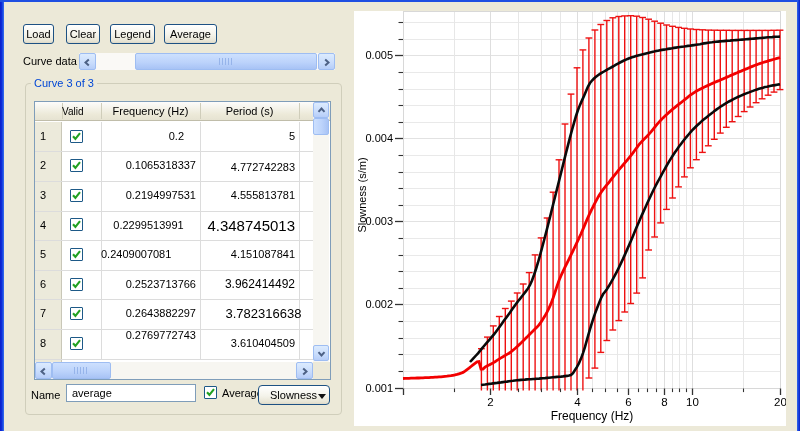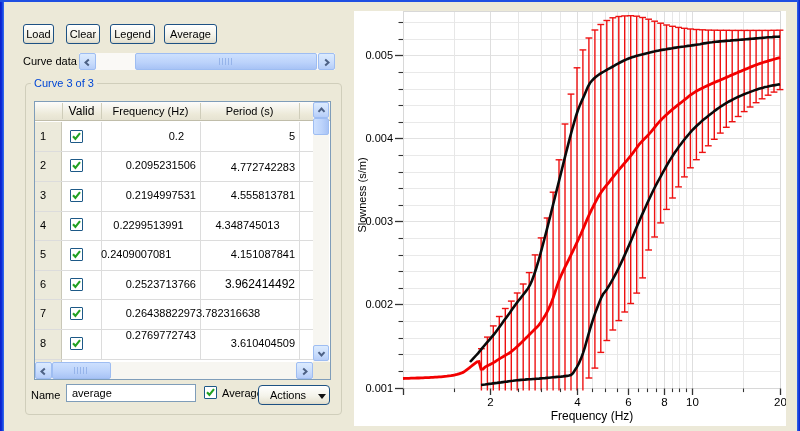--- a/index.html
+++ b/index.html
@@ -40,71 +40,71 @@
 <div style="position:absolute;left:25px;top:83px;width:317px;height:332px;border:1px solid #d0cebb;border-radius:4px"></div>
 <div style="position:absolute;left:31px;top:77px;background:#ece9d8;padding:0 3px;font-size:11px;color:#0046d5">Curve 3 of 3</div>
 
 <div style="position:absolute;left:34px;top:101px;width:297px;height:279px;border:1px solid #7f9db9;background:#fff"></div>
 
 <div style="position:absolute;left:35px;top:102px;width:295px;height:19px;background:linear-gradient(#fdfcfb,#ece9d8 70%,#e6e3d2);border-bottom:1px solid #c0bdaa"></div>
 <div style="position:absolute;left:62px;top:103px;width:1px;height:16px;background:#cfcdba"></div>
 <div style="position:absolute;left:101px;top:103px;width:1px;height:16px;background:#cfcdba"></div>
 <div style="position:absolute;left:200px;top:103px;width:1px;height:16px;background:#cfcdba"></div>
 <div style="position:absolute;left:299px;top:103px;width:1px;height:16px;background:#cfcdba"></div>
-<div style="position:absolute;left:62px;top:102px;width:39px;height:19px;font-size:12px;text-align:center;line-height:19px">Valid</div>
+<div style="position:absolute;left:62px;top:102px;width:39px;height:19px;font-size:10px;text-align:left;line-height:19px">Valid</div>
 <div style="position:absolute;left:101px;top:102px;width:99px;height:19px;font-size:11px;text-align:center;line-height:19px">Frequency (Hz)</div>
 <div style="position:absolute;left:200px;top:102px;width:99px;height:19px;font-size:11px;text-align:center;line-height:19px">Period (s)</div>
 
 <div style="position:absolute;left:35px;top:121.5px;width:27px;height:240px;background:#eceadb;border-right:1px solid #c9c7b8"></div>
 
 <div style="position:absolute;left:101px;top:121.5px;width:1px;height:237px;background:#dcdcdc"></div>
 <div style="position:absolute;left:200px;top:121.5px;width:1px;height:237px;background:#dcdcdc"></div>
 <div style="position:absolute;left:299px;top:121.5px;width:1px;height:237px;background:#dcdcdc"></div>
 <div style="position:absolute;left:40px;top:121.7px;width:20px;height:29.6px;line-height:29.6px;font-size:11px">1</div>
 <div class="cb" style="left:70px;top:129.5px"><svg width="9" height="9" viewBox="0 0 9 9">
       <path d="M1 4.2 L3.4 6.8 L8 1.2" fill="none" stroke="#21a121" stroke-width="2.1"></path>
     </svg></div>
 <div style="position:absolute;left:89px;top:121.7px;width:95px;height:29.6px;line-height:29.6px;font-size:11px;text-align:right">0.2</div>
 <div style="position:absolute;left:200px;top:121.7px;width:95px;height:29.6px;line-height:29.6px;font-size:11px;text-align:right">5</div>
 <div style="position:absolute;left:40px;top:151.3px;width:20px;height:29.6px;line-height:29.6px;font-size:11px">2</div>
 <div class="cb" style="left:70px;top:159.1px"><svg width="9" height="9" viewBox="0 0 9 9">
       <path d="M1 4.2 L3.4 6.8 L8 1.2" fill="none" stroke="#21a121" stroke-width="2.1"></path>
     </svg></div>
-<div style="position:absolute;left:101px;top:151.3px;width:95px;height:29.6px;line-height:29.6px;font-size:11px;text-align:right">0.2095231506</div>
+<div style="position:absolute;left:101px;top:151.3px;width:95px;height:29.6px;line-height:29.6px;font-size:11px;text-align:right">0.1065318337</div>
 <div style="position:absolute;left:200px;top:153px;width:95px;height:29.6px;line-height:29.6px;font-size:11px;text-align:right">4.772742283</div>
 <div style="position:absolute;left:40px;top:180.9px;width:20px;height:29.6px;line-height:29.6px;font-size:11px">3</div>
 <div class="cb" style="left:70px;top:188.7px"><svg width="9" height="9" viewBox="0 0 9 9">
       <path d="M1 4.2 L3.4 6.8 L8 1.2" fill="none" stroke="#21a121" stroke-width="2.1"></path>
     </svg></div>
 <div style="position:absolute;left:101px;top:180.9px;width:95px;height:29.6px;line-height:29.6px;font-size:11px;text-align:right">0.2194997531</div>
 <div style="position:absolute;left:200px;top:180.9px;width:95px;height:29.6px;line-height:29.6px;font-size:11px;text-align:right">4.555813781</div>
 <div style="position:absolute;left:40px;top:210.5px;width:20px;height:29.6px;line-height:29.6px;font-size:11px">4</div>
 <div class="cb" style="left:70px;top:218.3px"><svg width="9" height="9" viewBox="0 0 9 9">
       <path d="M1 4.2 L3.4 6.8 L8 1.2" fill="none" stroke="#21a121" stroke-width="2.1"></path>
     </svg></div>
 <div style="position:absolute;left:101px;top:210.5px;width:95px;height:29.6px;line-height:29.6px;font-size:11px;text-align:center">0.2299513991</div>
-<div style="position:absolute;left:200px;top:210.5px;width:95px;height:29.6px;line-height:29.6px;font-size:11px;text-align:center">4.348745013</div>
+<div style="position:absolute;left:200px;top:210.5px;width:95px;height:29.6px;line-height:29.6px;font-size:15px;text-align:right">4.348745013</div>
 <div style="position:absolute;left:40px;top:240.1px;width:20px;height:29.6px;line-height:29.6px;font-size:11px">5</div>
 <div class="cb" style="left:70px;top:247.9px"><svg width="9" height="9" viewBox="0 0 9 9">
       <path d="M1 4.2 L3.4 6.8 L8 1.2" fill="none" stroke="#21a121" stroke-width="2.1"></path>
     </svg></div>
 <div style="position:absolute;left:101px;top:240.1px;width:95px;height:29.6px;line-height:29.6px;font-size:11px;text-align:left">0.2409007081</div>
 <div style="position:absolute;left:200px;top:240.1px;width:95px;height:29.6px;line-height:29.6px;font-size:11px;text-align:right">4.151087841</div>
 <div style="position:absolute;left:40px;top:269.7px;width:20px;height:29.6px;line-height:29.6px;font-size:11px">6</div>
 <div class="cb" style="left:70px;top:277.5px"><svg width="9" height="9" viewBox="0 0 9 9">
       <path d="M1 4.2 L3.4 6.8 L8 1.2" fill="none" stroke="#21a121" stroke-width="2.1"></path>
     </svg></div>
 <div style="position:absolute;left:101px;top:269.7px;width:95px;height:29.6px;line-height:29.6px;font-size:11px;text-align:right">0.2523713766</div>
 <div style="position:absolute;left:200px;top:269.7px;width:95px;height:29.6px;line-height:29.6px;font-size:12px;text-align:right">3.962414492</div>
 <div style="position:absolute;left:40px;top:299.3px;width:20px;height:29.6px;line-height:29.6px;font-size:11px">7</div>
 <div class="cb" style="left:70px;top:307.1px"><svg width="9" height="9" viewBox="0 0 9 9">
       <path d="M1 4.2 L3.4 6.8 L8 1.2" fill="none" stroke="#21a121" stroke-width="2.1"></path>
     </svg></div>
 <div style="position:absolute;left:101px;top:299.3px;width:95px;height:29.6px;line-height:29.6px;font-size:11px;text-align:right">0.2643882297</div>
-<div style="position:absolute;left:196px;top:299.3px;width:95px;height:29.6px;line-height:29.6px;font-size:11px;text-align:left">3.782316638</div>
+<div style="position:absolute;left:216px;top:299.3px;width:95px;height:29.6px;line-height:29.6px;font-size:13px;text-align:center">3.782316638</div>
 <div style="position:absolute;left:40px;top:328.9px;width:20px;height:29.6px;line-height:29.6px;font-size:11px">8</div>
 <div class="cb" style="left:70px;top:336.7px"><svg width="9" height="9" viewBox="0 0 9 9">
       <path d="M1 4.2 L3.4 6.8 L8 1.2" fill="none" stroke="#21a121" stroke-width="2.1"></path>
     </svg></div>
 <div style="position:absolute;left:101px;top:321px;width:95px;height:33px;line-height:29.6px;font-size:11px;text-align:right">0.2769772743</div>
 <div style="position:absolute;left:200px;top:328.9px;width:95px;height:29.6px;line-height:29.6px;font-size:11px;text-align:right">3.610404509</div>
 <div style="position:absolute;left:35px;top:151.3px;width:278px;height:1px;background:#dcdcdc"></div>
 <div style="position:absolute;left:35px;top:180.9px;width:278px;height:1px;background:#dcdcdc"></div>
 <div style="position:absolute;left:35px;top:210.5px;width:278px;height:1px;background:#dcdcdc"></div>
 <div style="position:absolute;left:35px;top:240.1px;width:278px;height:1px;background:#dcdcdc"></div>
@@ -132,21 +132,21 @@
       <path d="M3.2 1.5 L6.5 4.5 L3.2 7.5" fill="none" stroke="#4d6185" stroke-width="2"></path>
     </svg></div>
 <div style="position:absolute;left:313px;top:361.5px;width:17px;height:17px;background:#ece9d8"></div>
 
 <div style="position:absolute;left:31px;top:389px;font-size:11px">Name</div>
 <div style="position:absolute;left:66px;top:384px;width:130px;height:18px;border:1px solid #7f9db9;background:#fff;font-size:11px;line-height:16px;padding-left:5px">average</div>
 <div class="cb" style="left:204px;top:385.5px"><svg width="9" height="9" viewBox="0 0 9 9">
       <path d="M1 4.2 L3.4 6.8 L8 1.2" fill="none" stroke="#21a121" stroke-width="2.1"></path>
     </svg></div>
 <div style="position:absolute;left:222px;top:387px;font-size:11px">Average</div>
-<div class="btn" style="left:258px;top:384.5px;width:72px;height:20.5px;line-height:18.5px;text-align:left;padding-left:11px;border-radius:4px">Actions</div>
+<div class="btn" style="left:258px;top:384.5px;width:72px;height:20.5px;line-height:18.5px;text-align:left;padding-left:11px;border-radius:4px">Slowness</div>
 <div style="position:absolute;left:317.5px;top:393.5px;width:0;height:0;border-left:4.5px solid transparent;border-right:4.5px solid transparent;border-top:5px solid #111"></div>
 
 <div style="position:absolute;left:354px;top:11px;width:432px;height:415px;background:#fff"></div>
 <svg width="432" height="415" viewBox="0 0 432 415" style="position:absolute;left:354px;top:11px;background:#fff">
     <line x1="49" y1="360.5" x2="426" y2="360.5" stroke="#e9e9e9" stroke-width="1"></line>
     <line x1="49" y1="343.5" x2="426" y2="343.5" stroke="#e9e9e9" stroke-width="1"></line>
     <line x1="49" y1="327.5" x2="426" y2="327.5" stroke="#e9e9e9" stroke-width="1"></line>
     <line x1="49" y1="310.5" x2="426" y2="310.5" stroke="#e9e9e9" stroke-width="1"></line>
     <line x1="49" y1="293.5" x2="426" y2="293.5" stroke="#e2e2e2" stroke-width="1"></line>
     <line x1="49" y1="277.5" x2="426" y2="277.5" stroke="#e9e9e9" stroke-width="1"></line>

